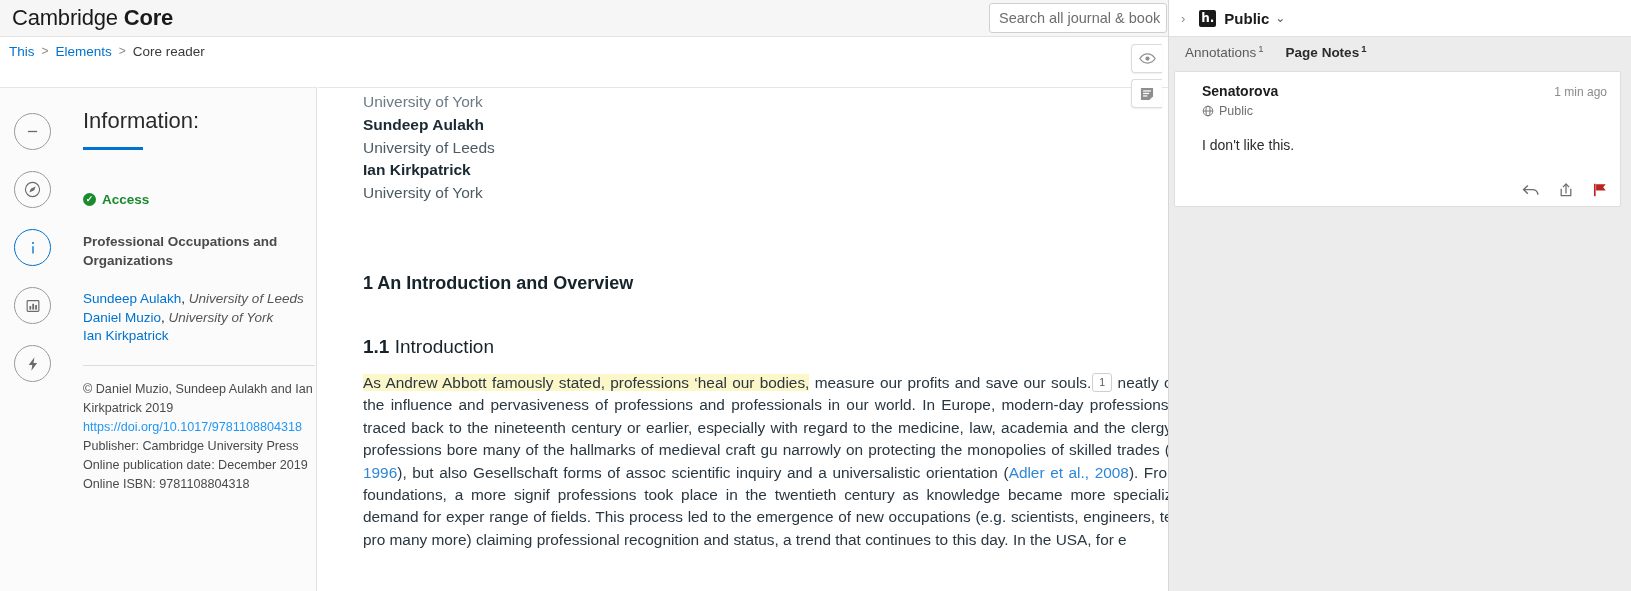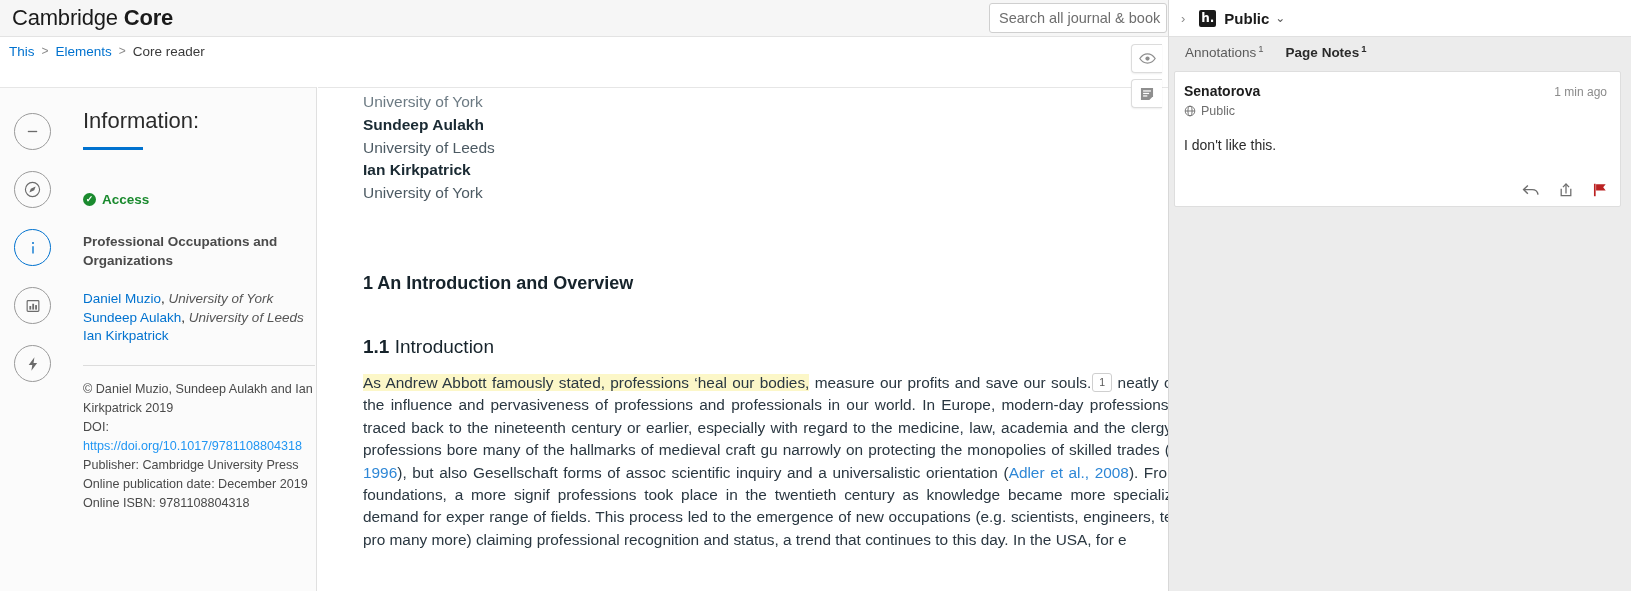--- a/index.html
+++ b/index.html
@@ -153,21 +153,21 @@
   .h-group { margin-left: 8px; font-size: 15px; font-weight: 700; color: #1a1a1a; }
   .h-caret { margin-left: 6px; color: #5a5a5a; font-size: 12px; }
 
   .h-tabs { display: flex; align-items: center; height: 30px; padding: 0 0 0 16px; gap: 22px; }
   .h-tab { font-size: 13.5px; color: #5b5b5b; display: flex; align-items: flex-start; gap: 2px; }
   .h-tab.active { color: #2b2b2b; font-weight: 700; }
   .h-tab sup { font-size: 9.5px; line-height: 1; position: relative; top: -1px; }
 
   .h-card {
     margin: 4px 10px 0 5px; background: #fff; border: 1px solid #dedede;
-    border-radius: 2px; padding: 11px 13px 10px 9px; height: 136px;
+    border-radius: 2px; padding: 11px 13px 10px 27px; height: 136px;
     position: relative;
   }
   .h-card-head { display: flex; align-items: baseline; justify-content: space-between; }
   .h-user { font-size: 14px; font-weight: 700; color: #1c1c1c; }
   .h-time { font-size: 12px; color: #8b8b8b; }
   .h-privacy { display: flex; align-items: center; gap: 5px; margin-top: 5px; font-size: 12.5px; color: #6e6e6e; }
   .h-text { margin-top: 19px; font-size: 14px; color: #2b2b2b; }
   .h-actions {
     position: absolute; right: 12px; bottom: 8px;
     display: flex; align-items: center; gap: 18px;
@@ -283,35 +283,34 @@
 
       <div class="access-row">
         <span class="check-dot">✓</span>
         <span>Access</span>
       </div>
 
       <div class="el-title">Professional Occupations and Organizations</div>
 
       <div class="authors">
         <div>
-          <a href="#">Daniel Muzio</a><span>, </span><i>University of York</i>
+          <a href="#">Sundeep Aulakh</a><span>, </span><i>University of Leeds</i>
         </div>
         <div>
-          <a href="#">Sundeep Aulakh</a><span>, </span><i>University of Leeds</i>
+          <a href="#">Daniel Muzio</a><span>, </span><i>University of York</i>
         </div>
         <div>
           <a href="#">Ian Kirkpatrick</a>
         </div>
       </div>
 
       <div class="rail-div"></div>
 
       <div class="meta">
         <div>© Daniel Muzio, Sundeep Aulakh and Ian Kirkpatrick 2019</div>
-        <div>DOI:</div>
         <div><a href="#">https://doi.org/10.1017/9781108804318</a></div>
         <div>Publisher: Cambridge University Press</div>
         <div>Online publication date: December 2019</div>
         <div>Online ISBN: 9781108804318</div>
       </div>
     </div>
   </div>
 
   <div class="doc">
     <div class="doc-inner">

